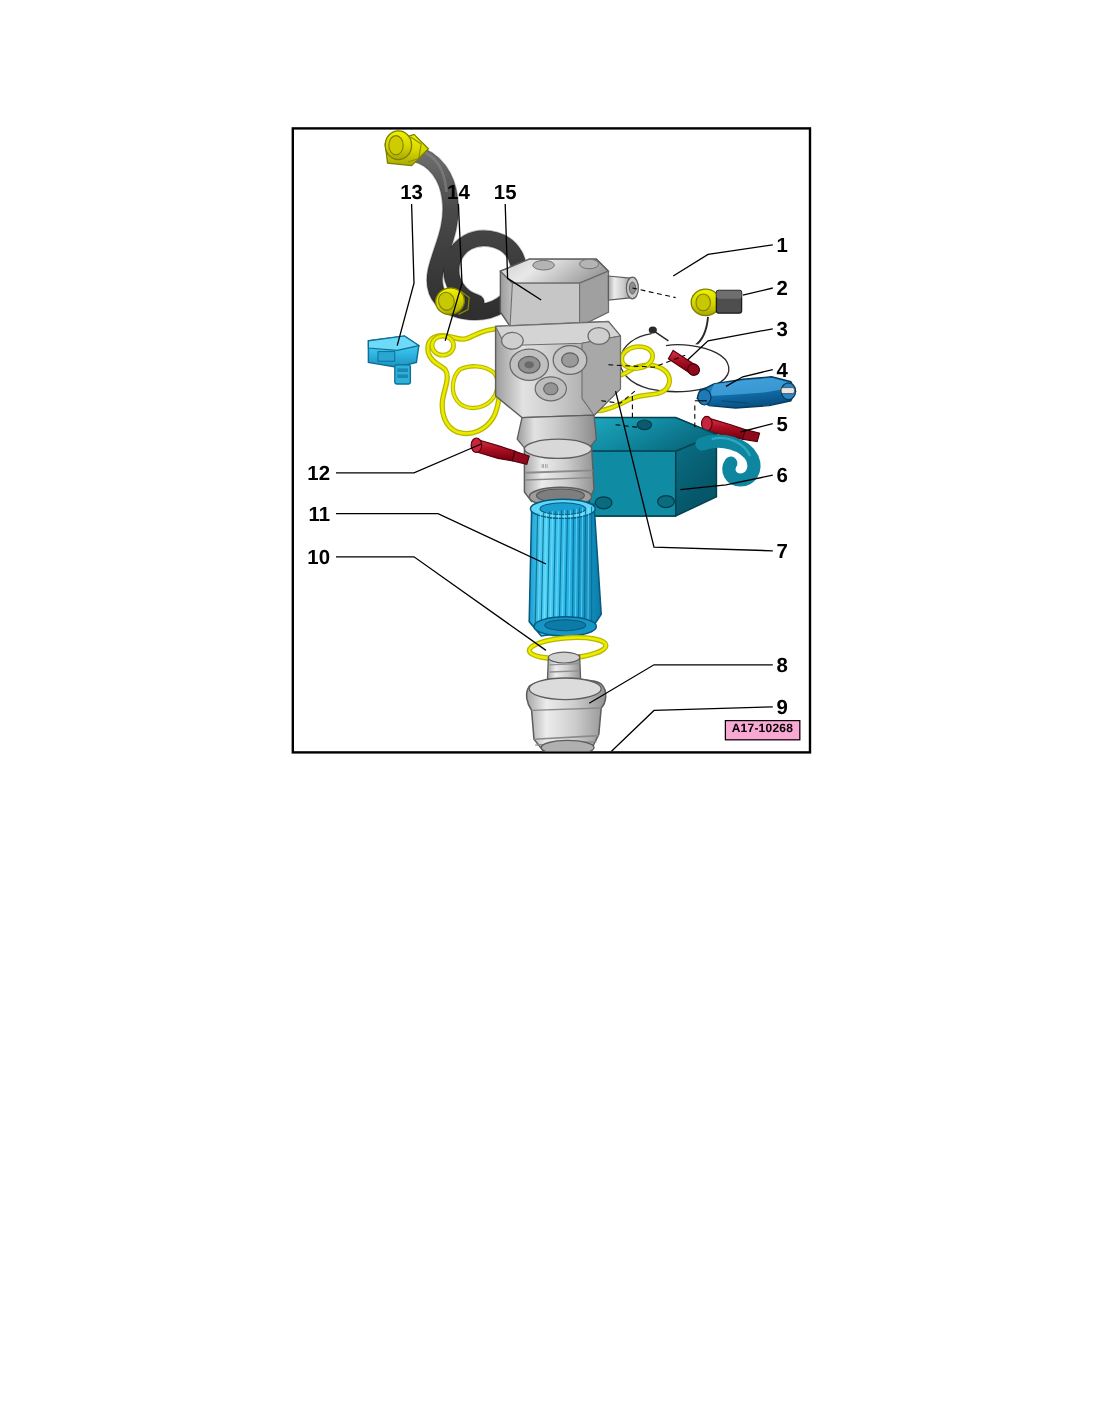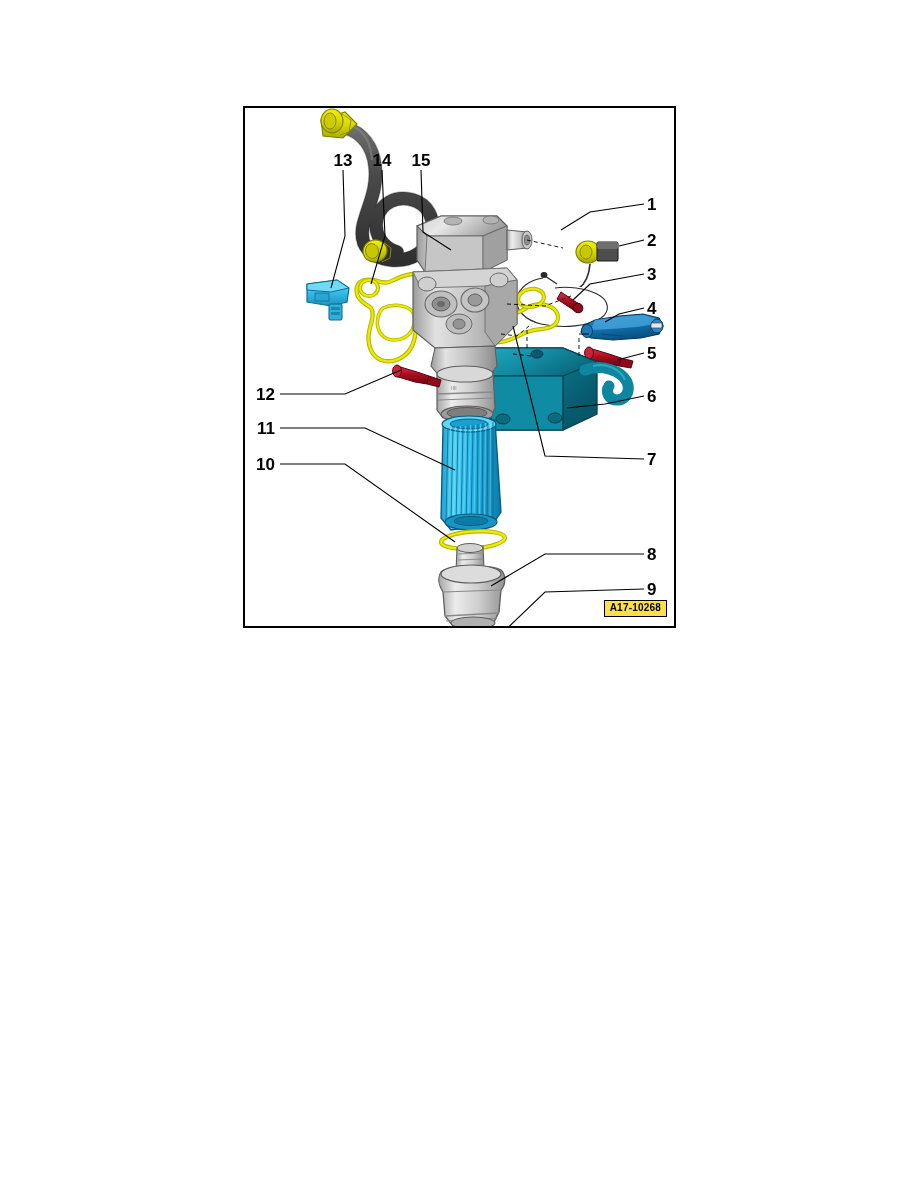--- a/index.html
+++ b/index.html
@@ -57,21 +57,21 @@
     stroke: #000000;
     stroke-width: 0.9;
     fill: none;
     stroke-dasharray: 4 3;
   }
   #id-badge {
     position: absolute;
     right: 7px;
     bottom: 9px;
     border: 1px solid #000000;
-    background: #fde047;
+    background: #f9a8d4;
     padding: 1px 5px 2px 5px;
     font-family: "Liberation Sans", sans-serif;
     font-size: 10px;
     font-weight: bold;
     color: #000000;
     letter-spacing: 0.2px;
     line-height: 12px;
   }
 </style>
 </head>

